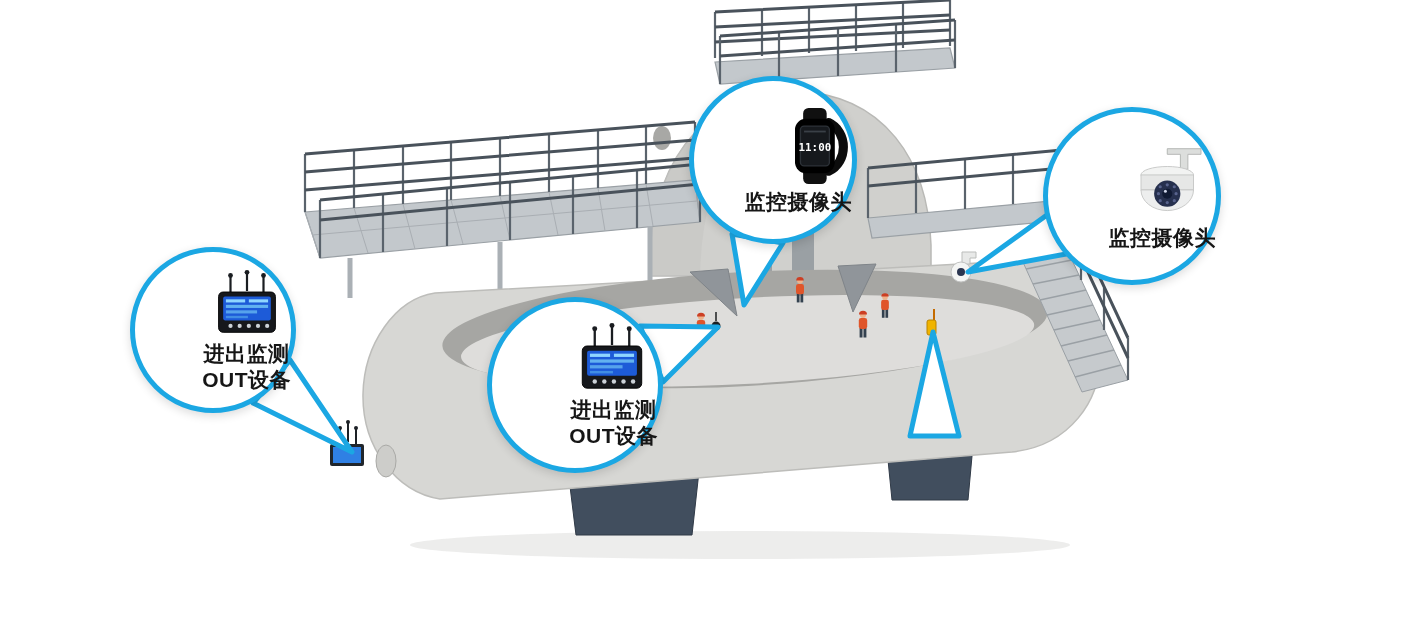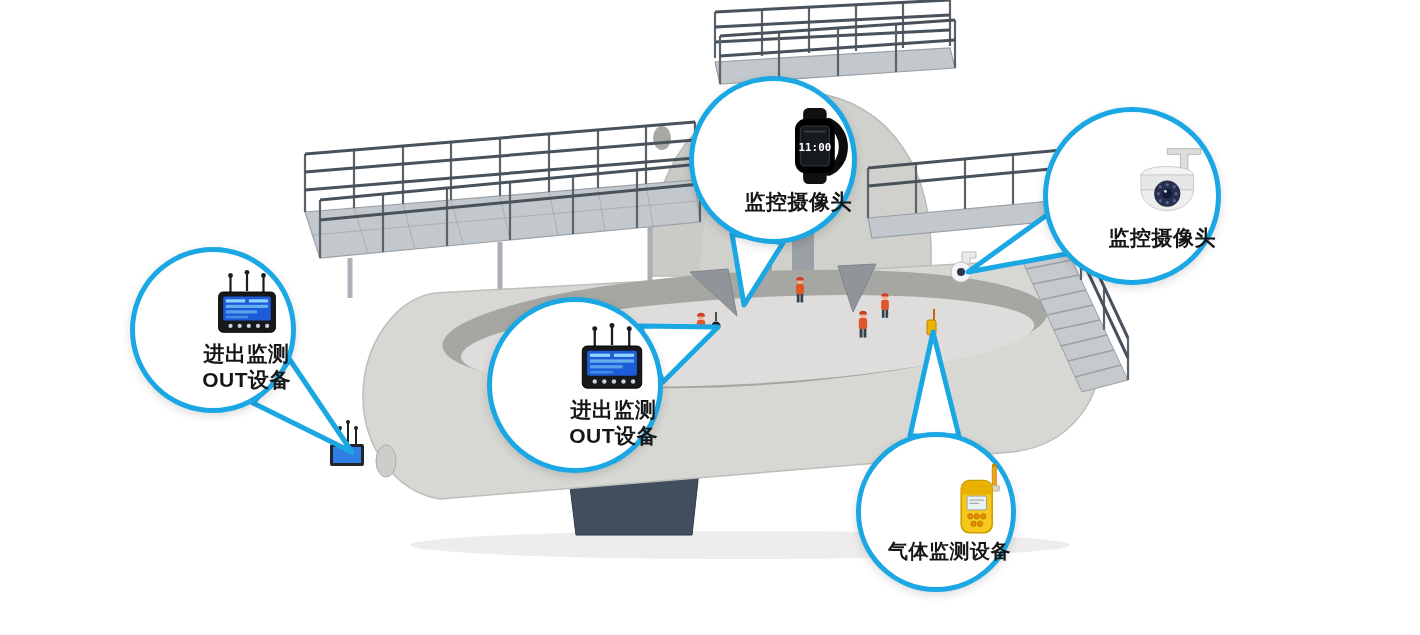--- a/index.html
+++ b/index.html
@@ -247,35 +247,14 @@
           <circle cx="36.5" cy="48.6" r="1.7"></circle>
       </g>
       <circle cx="44" cy="56" r="5.4" fill="#101a33"></circle>
       <circle cx="42" cy="53.5" r="1.6" fill="#cfd6ea"></circle>
     </svg>
     <div class="callout-label">
       <span>监控摄像头</span>
     </div>
   </div>
 
-  <div class="callout callout-gas">
-    <svg class="dev-icon" viewBox="0 0 76 92" width="62" height="75">
-      <circle cx="55.5" cy="6" r="3" fill="#c97f00"></circle>
-      <rect x="53" y="6" width="5" height="26" rx="2.5" fill="#efa51a" stroke="#c97f00"></rect>
-      <rect x="48" y="30" width="14" height="7" rx="2" fill="#d9d3c6" stroke="#b5ae9e"></rect>
-      <rect x="15" y="24" width="38" height="64" rx="10" fill="#f7c91d" stroke="#cf9d00" stroke-width="2"></rect>
-      <path d="M15 36 a10 10 0 0 1 10 -10 h18 a10 10 0 0 1 10 10 v5 h-38 z" fill="#eab000"></path>
-      <rect x="22" y="43" width="24" height="17" rx="2" fill="#e9f0ef" stroke="#8d938f"></rect>
-      <path d="M25 48 h18 M25 52 h12" stroke="#9fb4b0" stroke-width="1.6" fill="none"></path>
-      <g fill="#e68f00" stroke="#b56e00">
-        <circle cx="26" cy="68" r="3.2"></circle>
-          <circle cx="34" cy="68" r="3.2"></circle>
-          <circle cx="42" cy="68" r="3.2"></circle>
-        <circle cx="30" cy="77" r="3.2"></circle>
-          <circle cx="38" cy="77" r="3.2"></circle>
-      </g>
-    </svg>
-    <div class="callout-label">
-      <span>气体监测设备</span>
-    </div>
-  </div>
 
 </div>
 
 </body></html>

